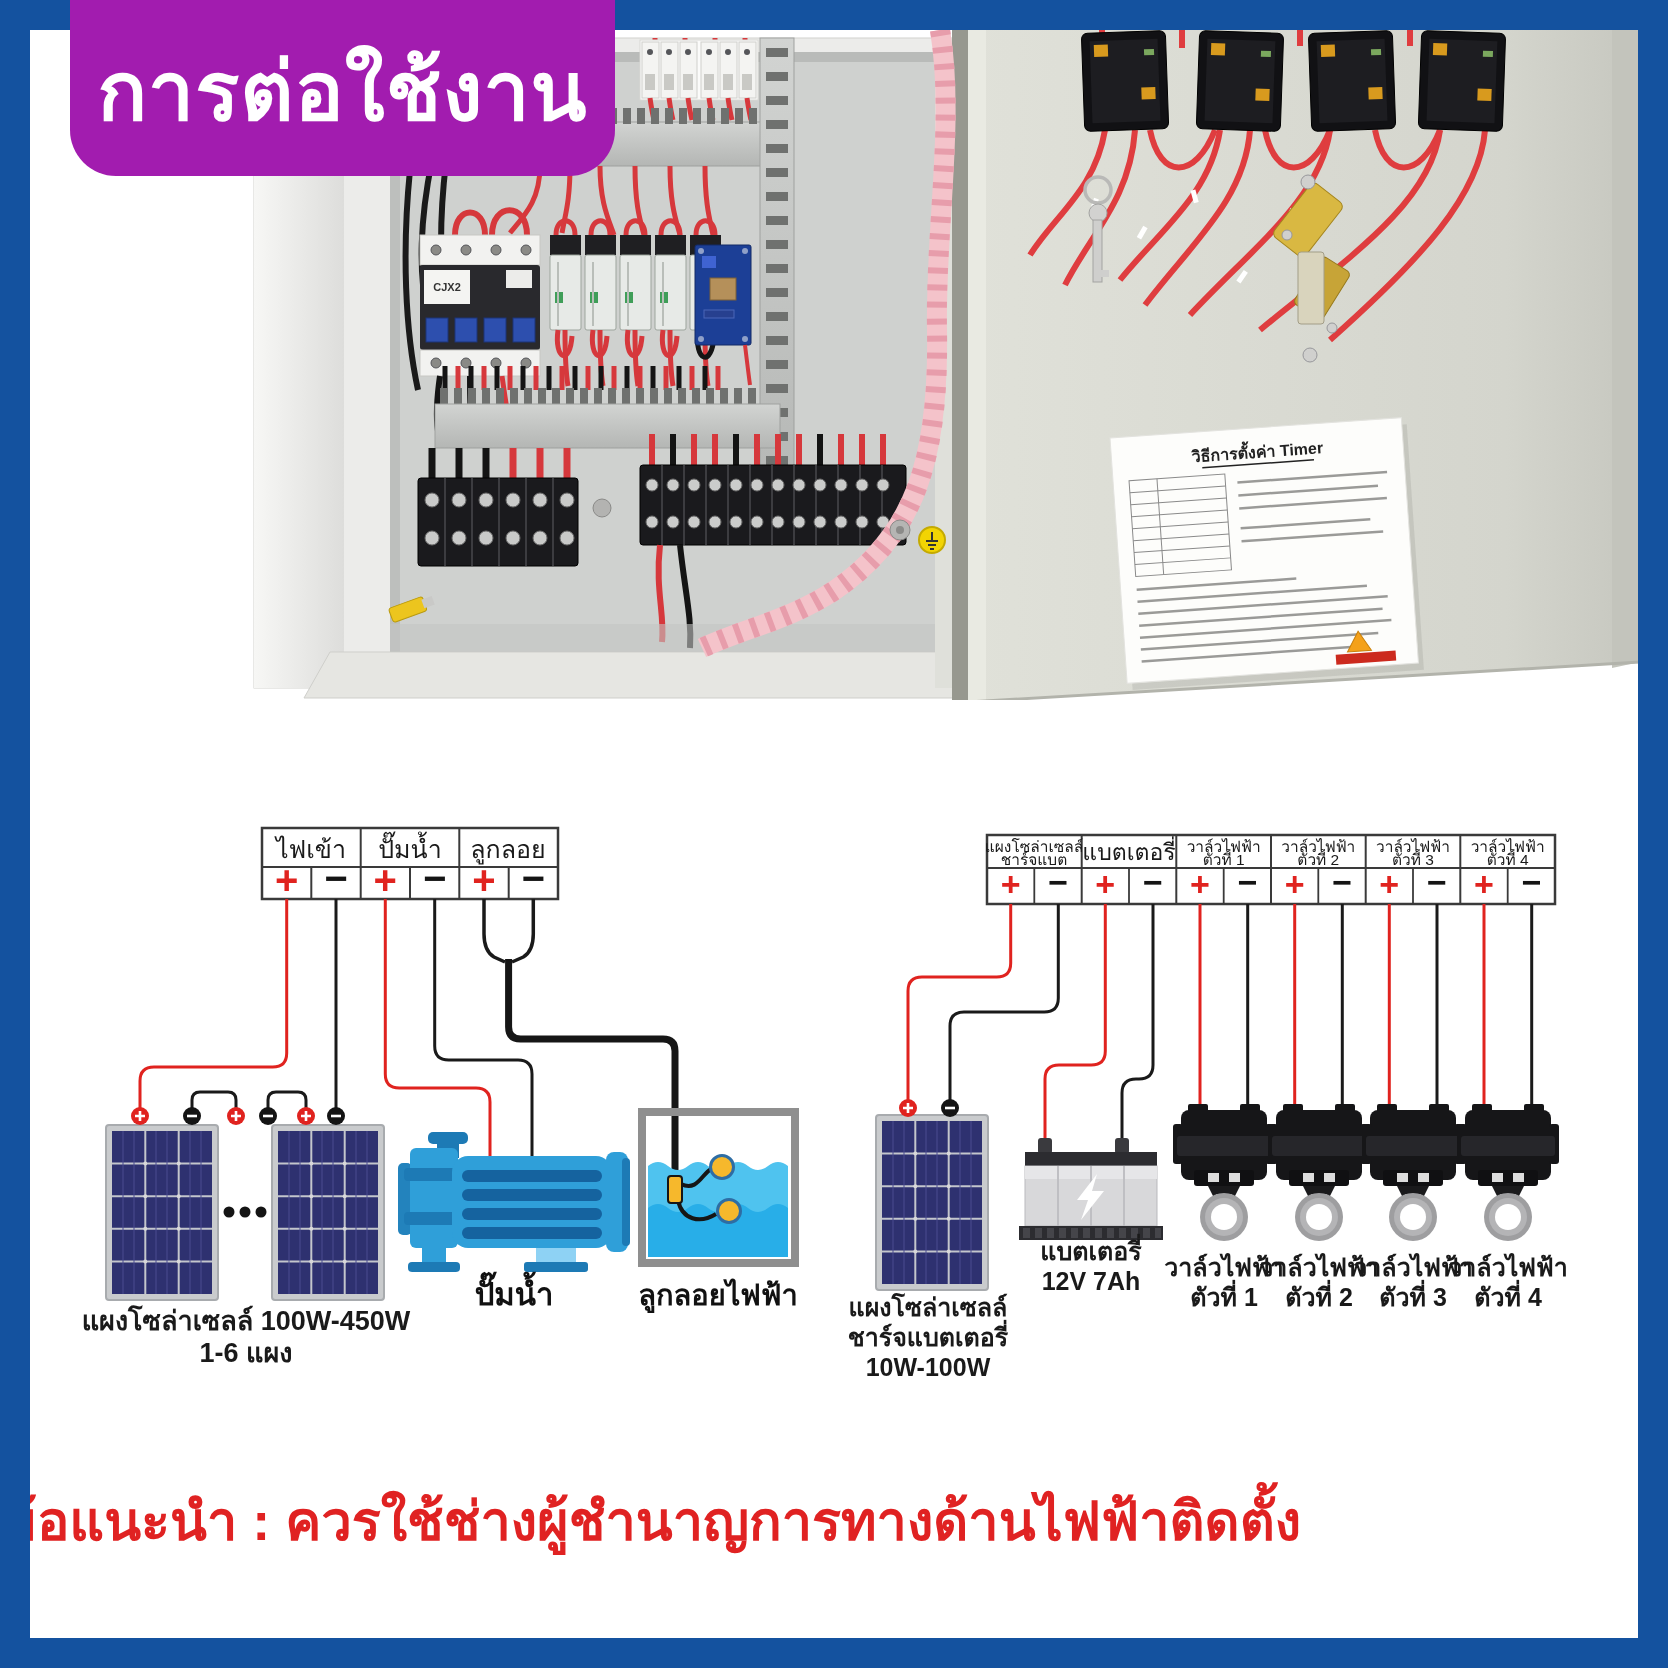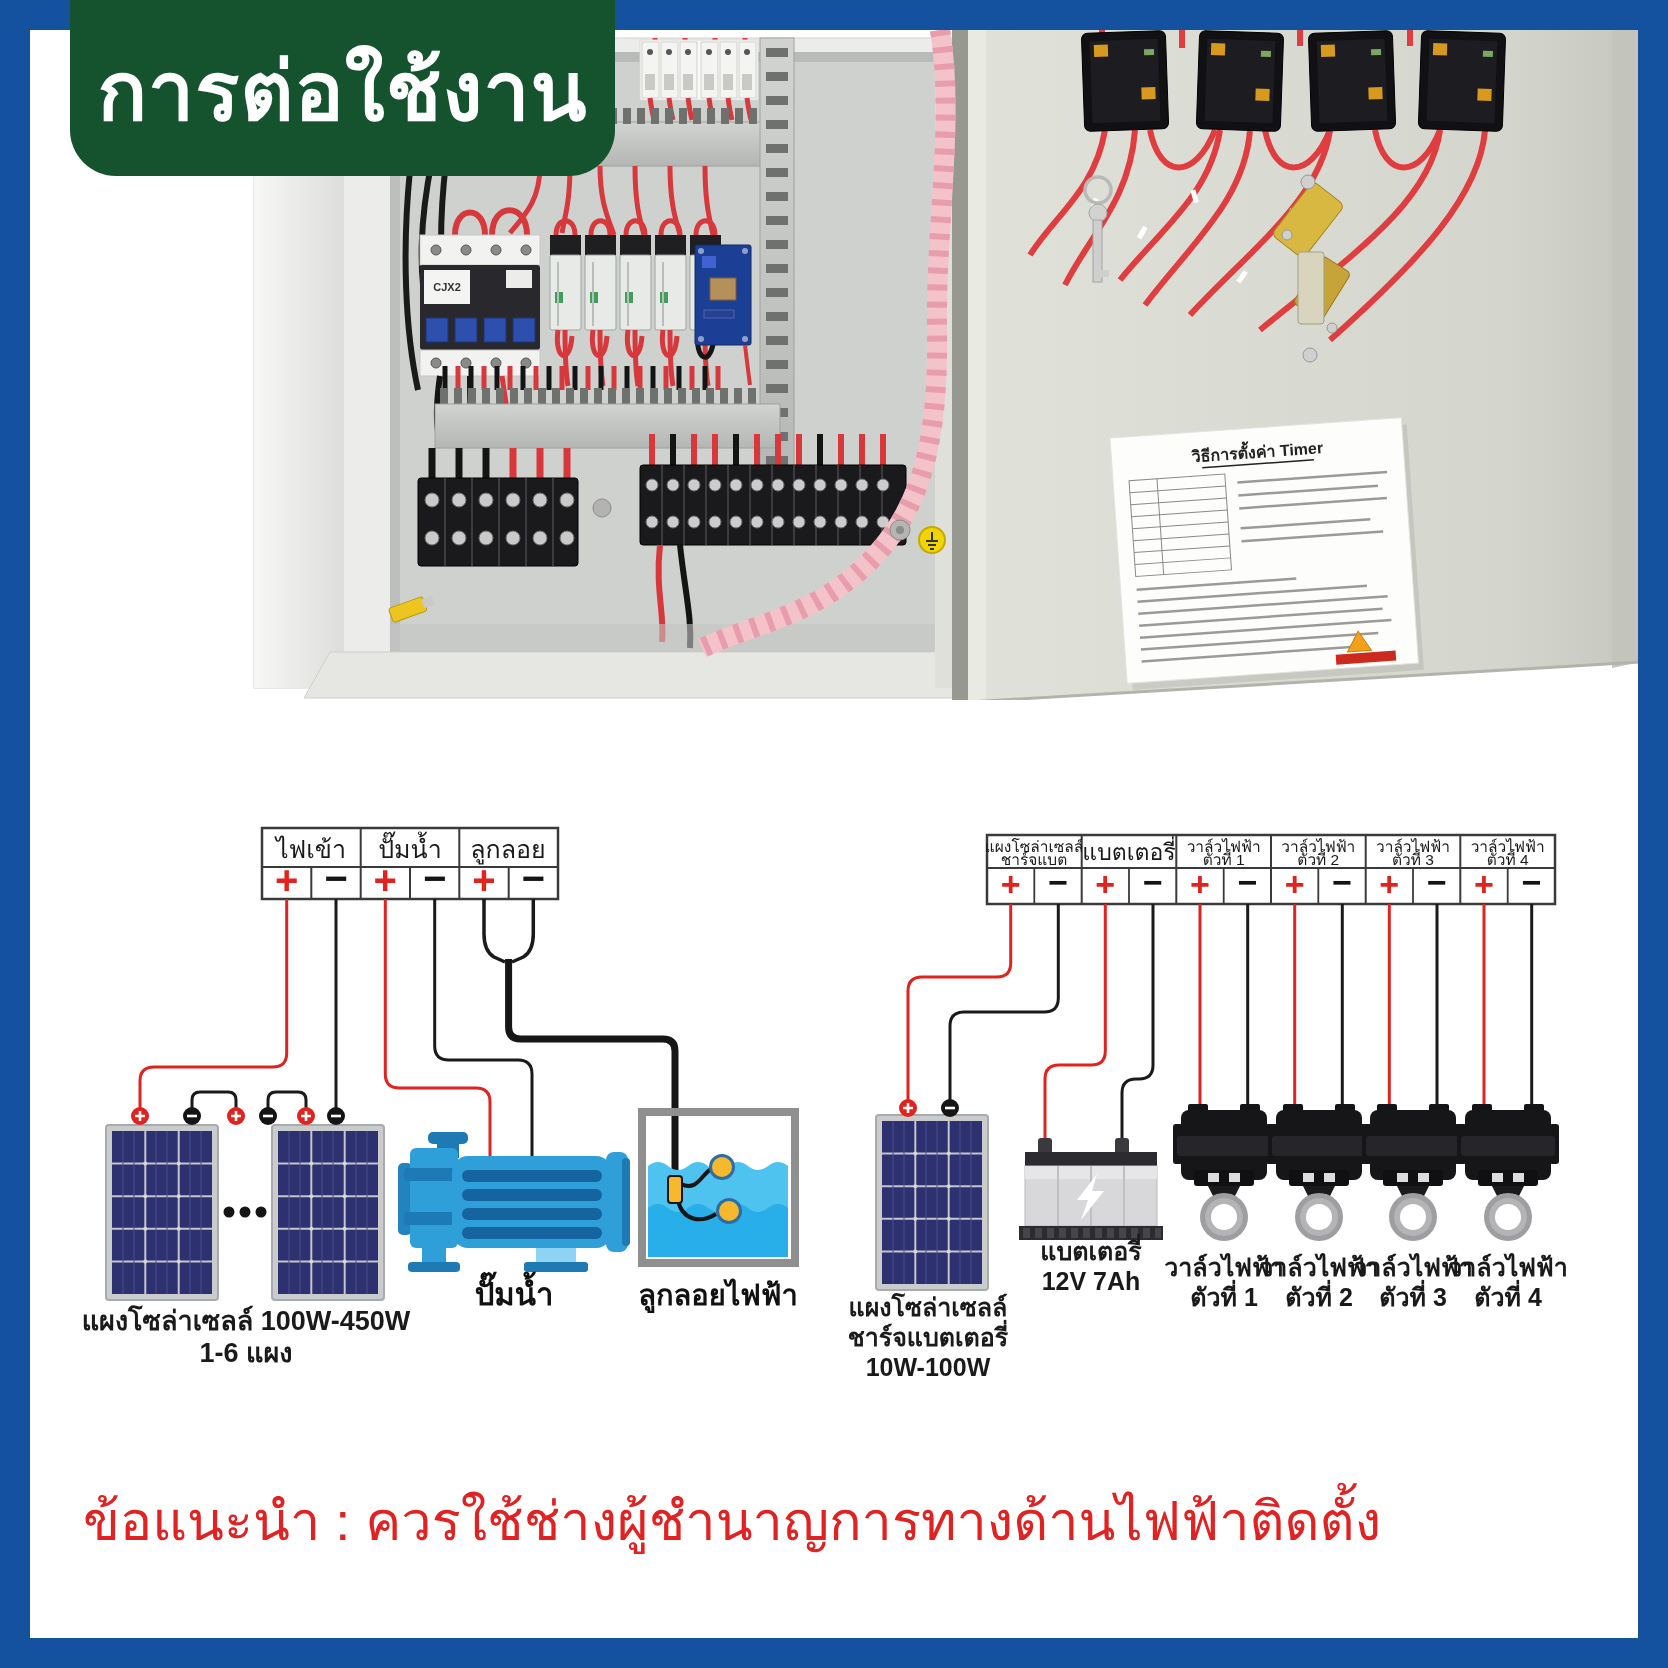--- a/index.html
+++ b/index.html
@@ -1,25 +1,25 @@
 <!DOCTYPE html>
 <html><head>
 <meta charset="utf-8">
 <style>
   html,body{margin:0;padding:0;background:#ffffff;}
   #stage{position:relative;width:1668px;height:1668px;background:#ffffff;overflow:hidden;
          font-family:"Liberation Sans","DejaVu Sans",sans-serif;}
   .frame{position:absolute;inset:0;border:30px solid #14529f;pointer-events:none;z-index:5;}
-  .badge{position:absolute;left:70px;top:0;width:545px;height:176px;background:#14532d;
+  .badge{position:absolute;left:70px;top:0;width:545px;height:176px;background:#a21caf;
          border-radius:0 0 46px 46px;display:flex;align-items:center;justify-content:center;z-index:6;}
   .badge span{color:#ffffff;font-size:82px;font-weight:800;letter-spacing:1px;padding-top:6px;}
   .photo{position:absolute;left:240px;top:30px;z-index:1;}
   .diagram{position:absolute;left:0;top:748px;z-index:2;}
-  .footer-note{position:absolute;left:0;top:1478px;width:1464px;text-align:center;
-               color:#e02222;font-size:54px;font-weight:400;z-index:3;}
+  .footer-note{position:absolute;left:0;top:1478px;width:1464px;
+               color:#e02222;font-size:54px;font-weight:700;z-index:3;}
   svg text{font-family:"Liberation Sans","DejaVu Sans",sans-serif;}
 </style>
 </head>
 <body>
 
 <div id="stage">
   <div class="frame"></div>
 
   <div class="badge">
     <span>การต่อใช้งาน</span>

